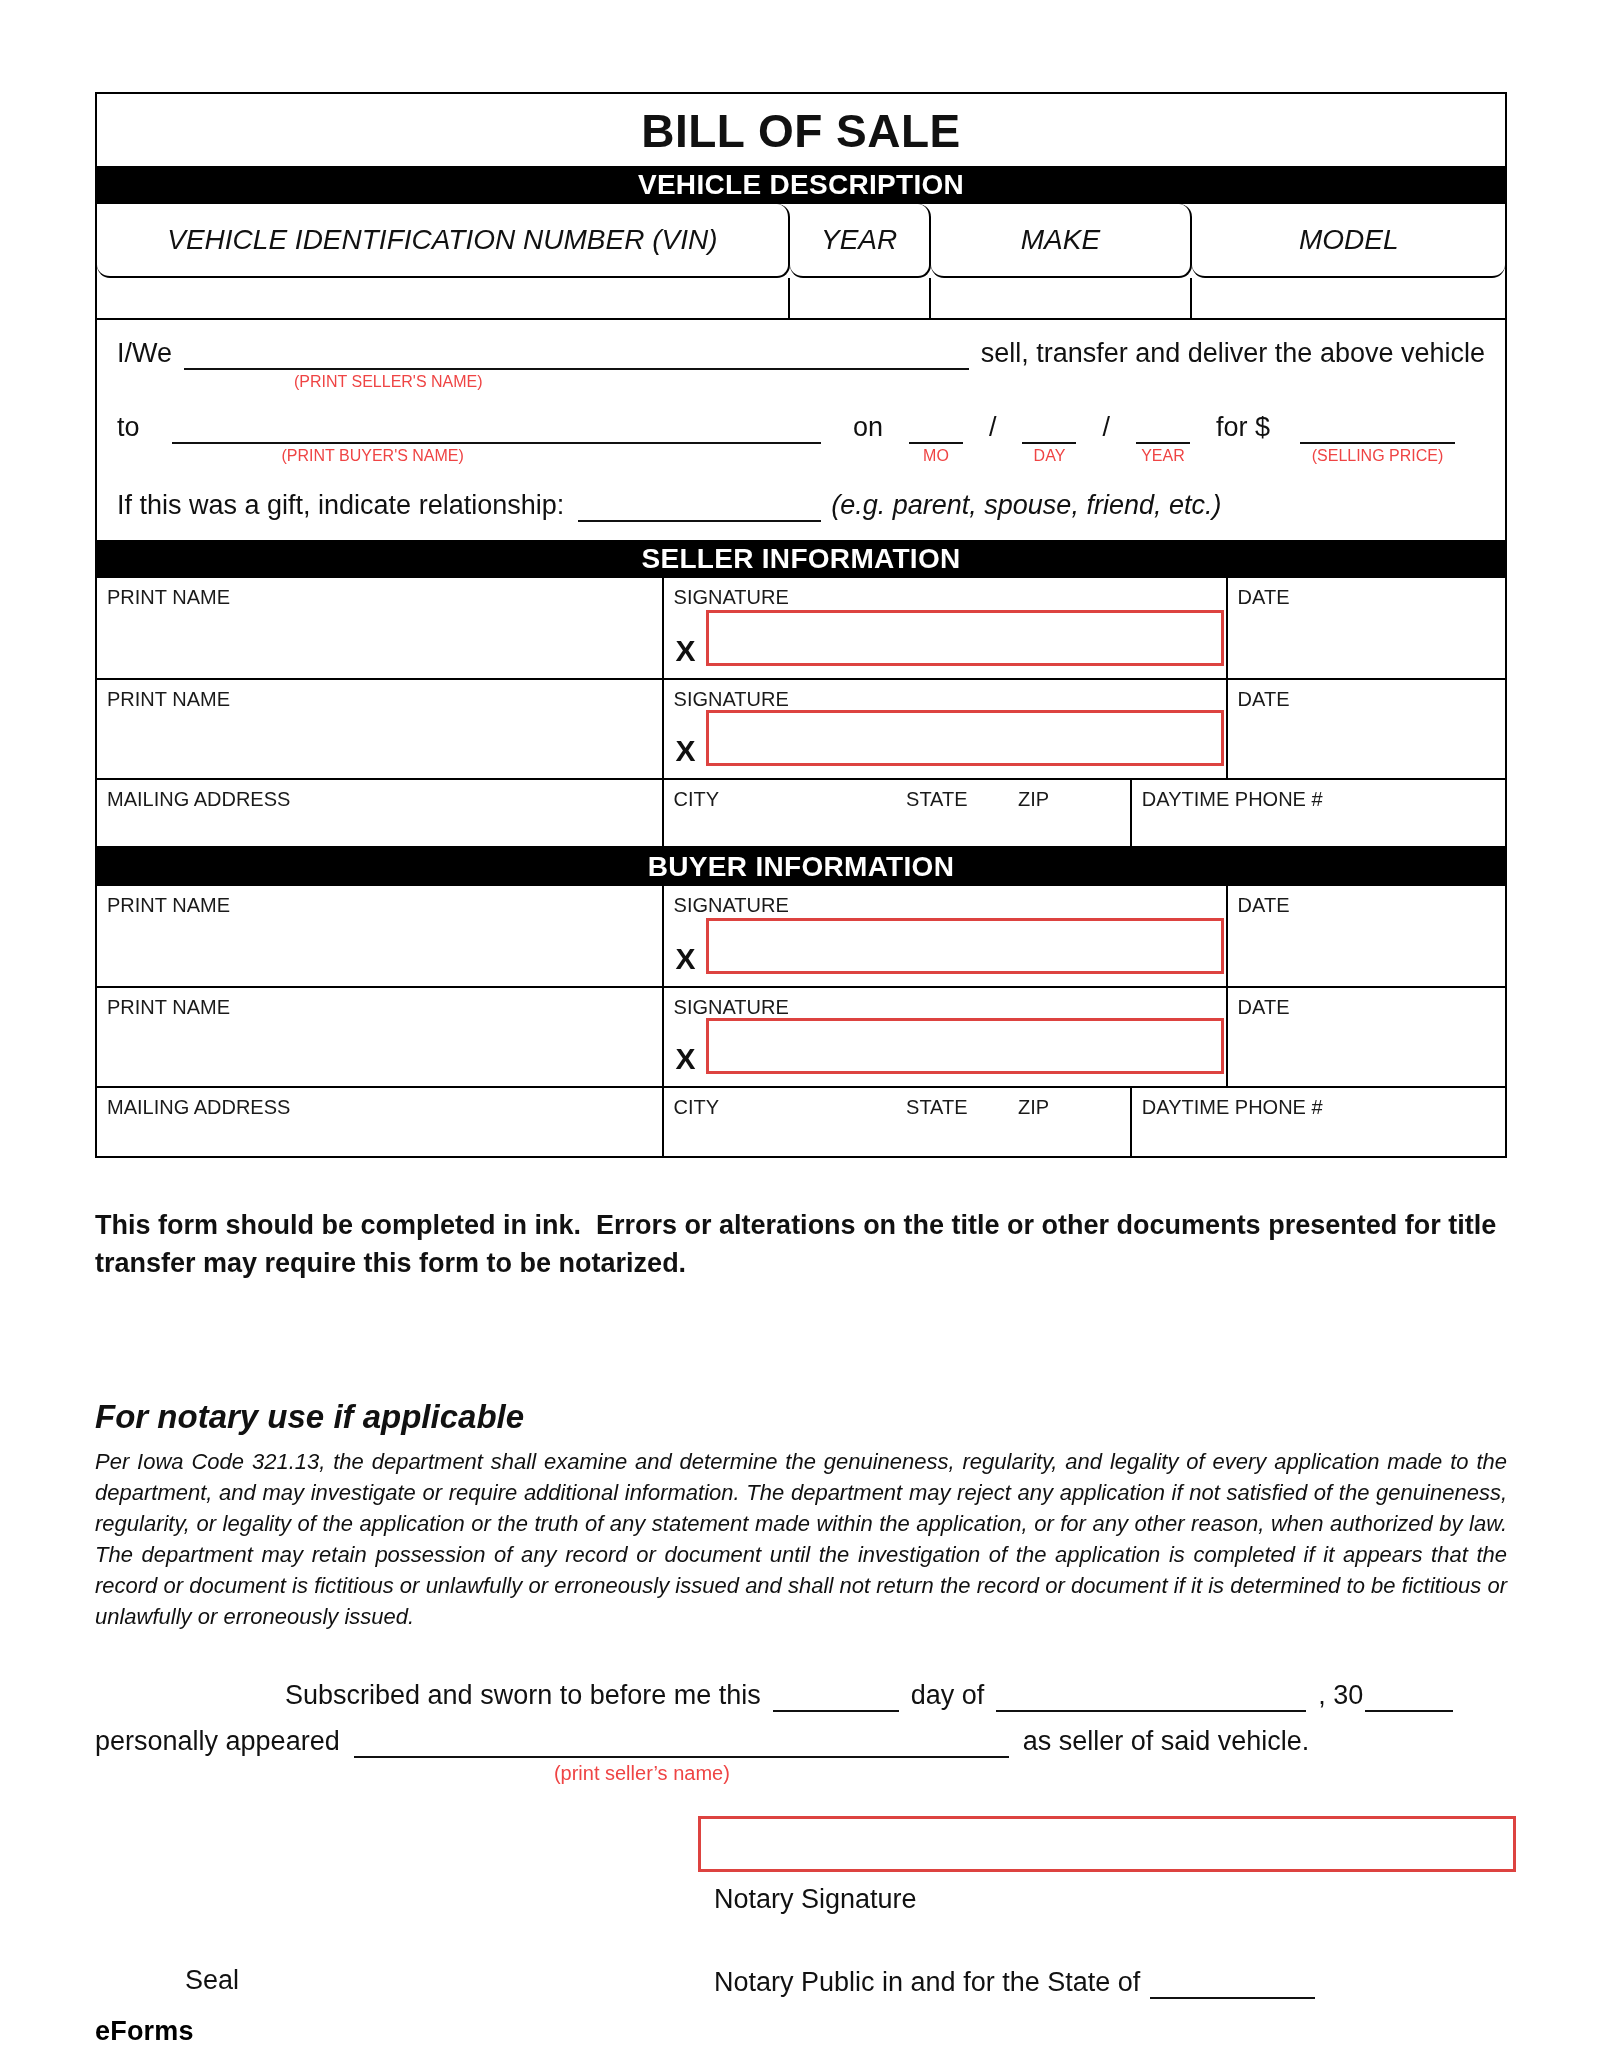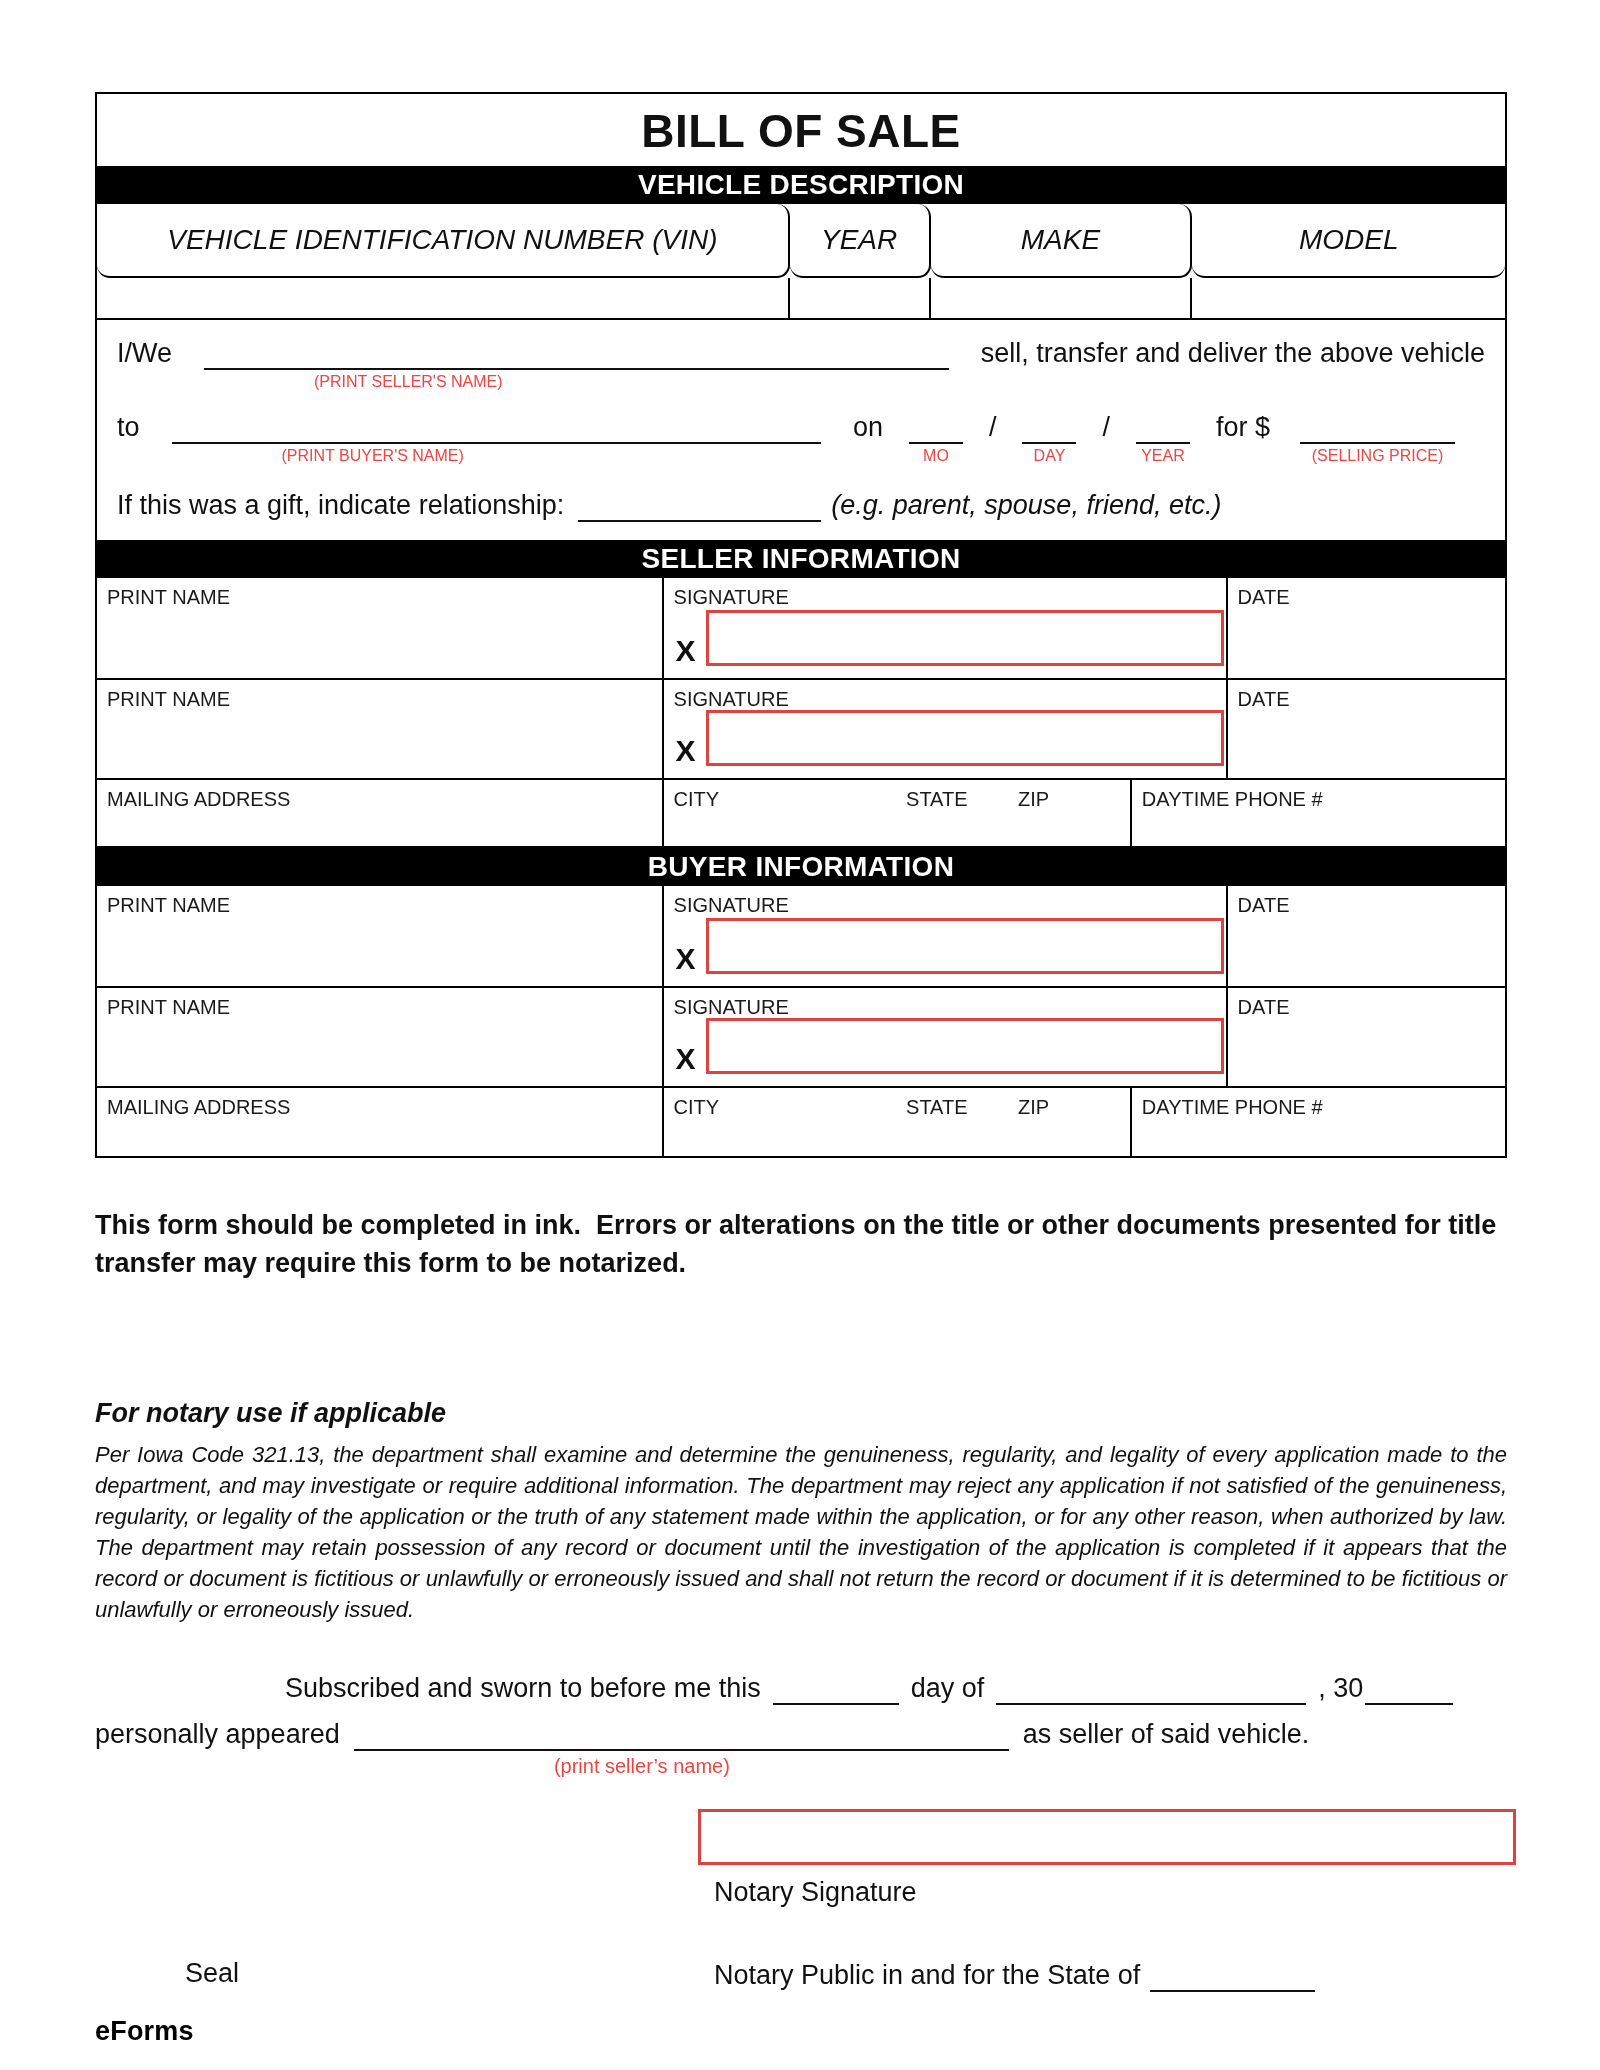--- a/index.html
+++ b/index.html
@@ -22,21 +22,21 @@
 
   
   .statement { padding: 16px 20px 18px 20px; font-size: 27px; }
   .st-line { display: flex; align-items: flex-end; }
   .st-line .st-text { line-height: 34px; white-space: nowrap; }
   .blank { display: inline-block; border-bottom: 2px solid #111; height: 30px; position: relative; }
   .blank.grow { flex: 1 1 auto; margin: 0 12px; }
   .hint { position: absolute; top: 33px; font-size: 16px; color: #ef4444; white-space: nowrap; }
   .hint-left { left: 110px; }
   .hint-center { left: 50%; transform: translateX(-50%); }
-  .st-line-1 { margin-bottom: 40px; gap: 20px; }
+  .st-line-1 { margin-bottom: 40px; }
   .st-line-2 { margin-bottom: 44px; gap: 20px; }
   .date-blank { width: 54px; margin: 0 6px; }
   .price-blank { width: 155px; margin-left: 10px; margin-right: 30px; }
   .slash { line-height: 34px; }
   .gift-blank { width: 243px; margin: 0 10px 0 14px; }
   .gift-hint-text { font-style: italic; line-height: 34px; white-space: nowrap; }
 
   
   .info-row { display: grid; grid-template-columns: 40.1% 40.2% 19.7%; }
   .mail-row { grid-template-columns: 40.1% 33.4% 26.5%; }
@@ -49,21 +49,21 @@
   .cell-label { font-size: 20px; color: #1a1a1a; }
   .x-mark { position: absolute; left: 12px; bottom: 10px; font-weight: 700; font-size: 30px; }
   .sig-box { position: absolute; left: 42px; right: 2px; bottom: 12px; height: 56px; border: 3px solid #dd4340; background: #fff; }
   .csz-cell .cell-label { position: absolute; top: 8px; }
   .csz-city { left: 10px; }
   .csz-state { left: 52%; }
   .csz-zip { left: 76%; }
 
   
   .ink-notice { margin-top: 48px; font-weight: 700; font-size: 27px; line-height: 38px; }
-  .notary-heading { margin-top: 116px; font-weight: 700; font-style: italic; font-size: 27px; }
+  .notary-heading { margin-top: 116px; font-weight: 700; font-style: italic; font-size: 33px; }
   .iowa-par { margin-top: 10px; font-style: italic; font-size: 22px; line-height: 31px; text-align: justify; }
   .subscribed-line { margin-top: 46px; padding-left: 190px; font-size: 27px; display: flex; align-items: flex-end; }
   .subscribed-line .st-text { line-height: 34px; white-space: nowrap; }
   .b-this { width: 126px; margin: 0 12px; }
   .b-dayof { width: 310px; margin: 0 12px; }
   .b-year20 { width: 88px; margin-left: 2px; }
   .personally-line { margin-top: 12px; font-size: 27px; display: flex; align-items: flex-end; text-align: right; }
   .personally-line .st-text { line-height: 34px; white-space: nowrap; }
   .b-personally { width: 655px; margin: 0 14px; }
   .b-personally .hint { left: 44%; transform: translateX(-50%); font-size: 20px; top: 34px; }

